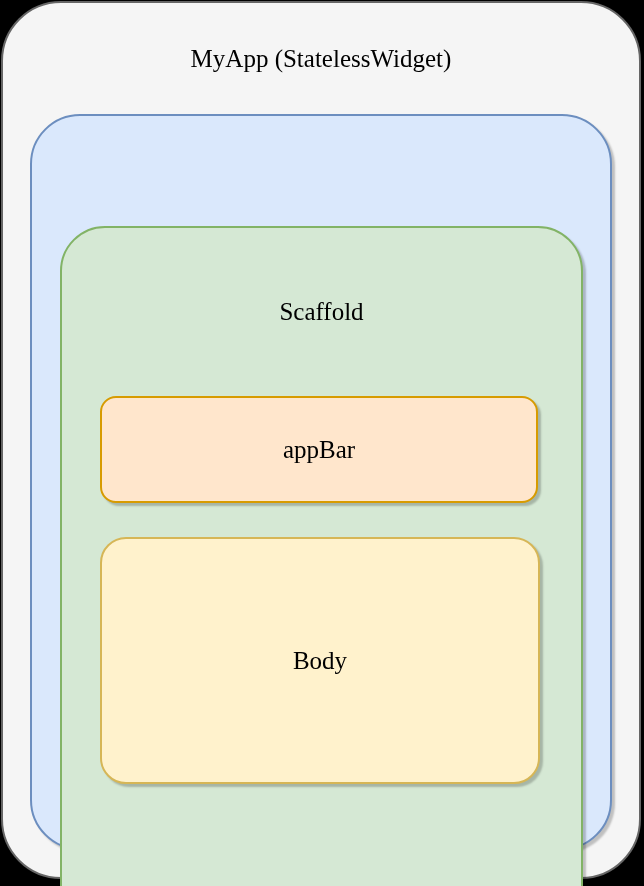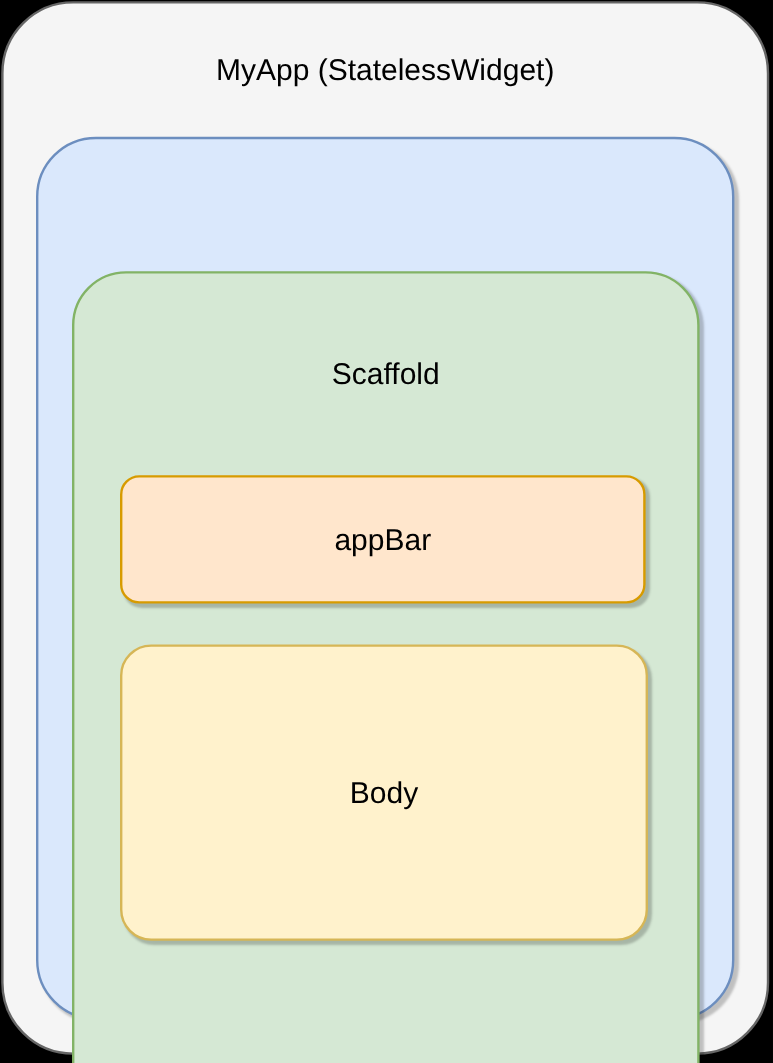--- a/index.html
+++ b/index.html
@@ -6,21 +6,21 @@
     margin: 0;
     padding: 0;
     background: #000000;
   }
   .canvas {
     position: relative;
     width: 644px;
     height: 886px;
     background: #000000;
     overflow: hidden;
-    font-family: Liberation Sans, sans-serif;
+    font-family: Liberation Serif, serif;
     color: #000000;
   }
   .node {
     position: absolute;
     box-sizing: border-box;
     border: 2px solid transparent;
     box-shadow: 3px 3px 2px rgba(0, 0, 0, 0.22);
   }
   .node-label {
     position: absolute;

